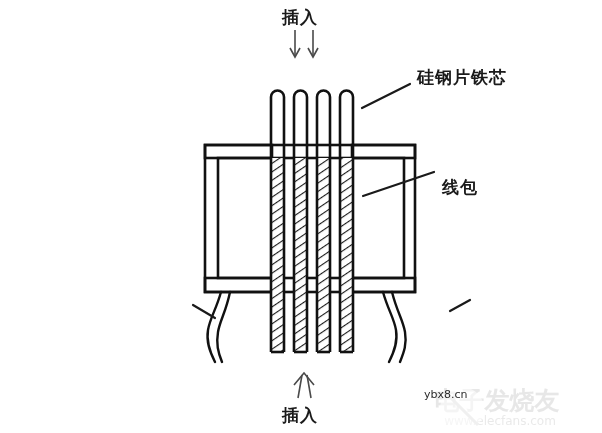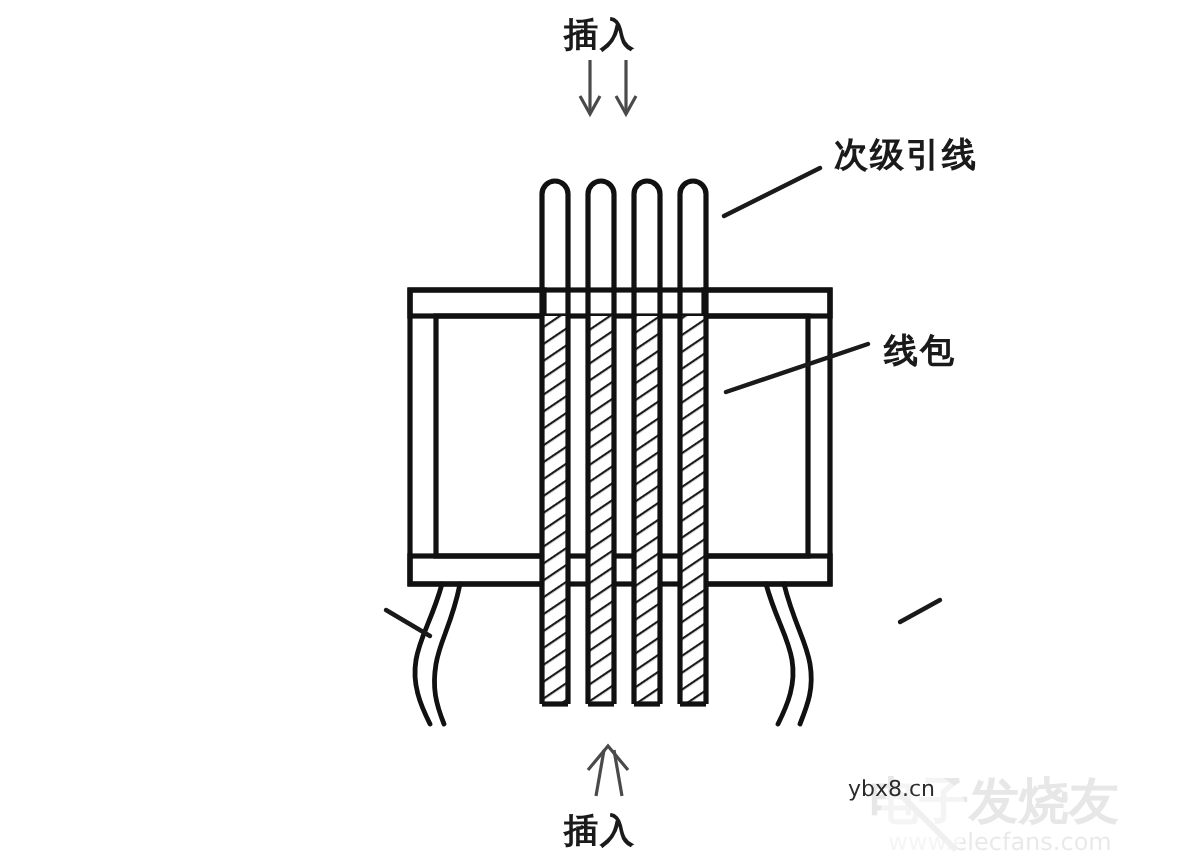--- a/index.html
+++ b/index.html
@@ -31,21 +31,21 @@
     white-space: nowrap;
     letter-spacing: 1px;
     font-family: Liberation Serif, serif;
   }
   .lbl-cjk {
     font-size: 17px;
   }
   .lbl-top-insert  { left: 282px; top: 6px; }
   .lbl-bot-insert  { left: 282px; top: 404px; }
   .lbl-core        { left: 417px; top: 66px; }
-  .lbl-coil        { left: 442px; top: 164px; text-align: center; }
+  .lbl-coil        { left: 442px; top: 176px; text-align: center; }
   .lbl-primary     { left: 67px;  top: 292px; }
   .lbl-secondary   { left: 474px; top: 285px; }
 
   .wm-ybx {
     position: absolute;
     left: 424px;
     top: 388px;
     font-size: 11px;
     color: #2b2b2b;
     font-family: "DejaVu Sans", "Liberation Sans", sans-serif;
@@ -153,21 +153,21 @@
     <g>
       <circle cx="462" cy="409" r="22" fill="#ffffff" opacity="0.55"></circle>
       <path d="M446,393 L478,425" stroke="#f0f0f0" stroke-width="3" fill="none"></path>
     </g>
   </svg>
 
   <div class="lbl lbl-cjk lbl-top-insert">插入</div>
 
   <div class="lbl lbl-cjk lbl-bot-insert">插入</div>
 
-  <div class="lbl lbl-cjk lbl-core">次级引线</div>
+  <div class="lbl lbl-cjk lbl-core">硅钢片铁芯</div>
 
   <div class="lbl lbl-cjk lbl-coil">线包</div>
 
 
 
   <div class="wm-ybx">ybx8.cn</div>
 
 </div>
 
 </body></html>

